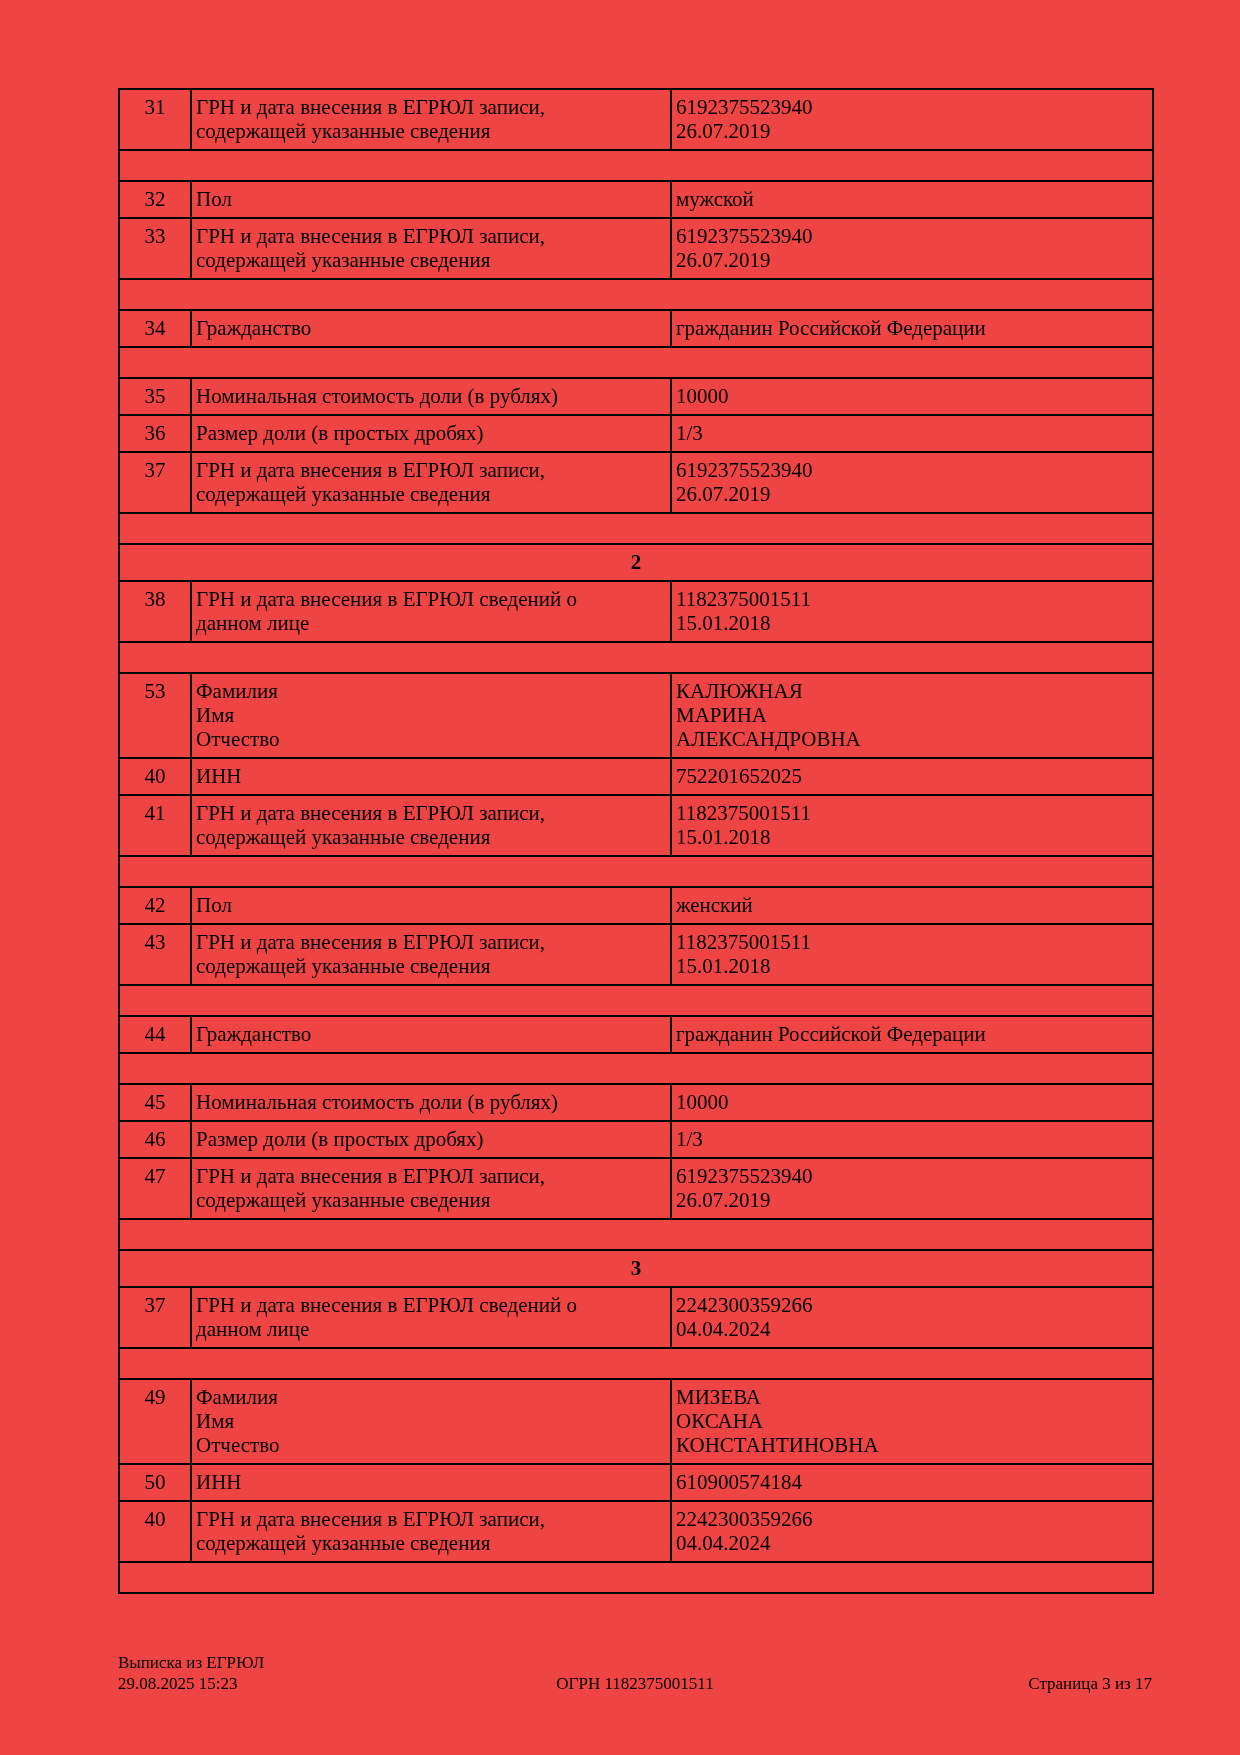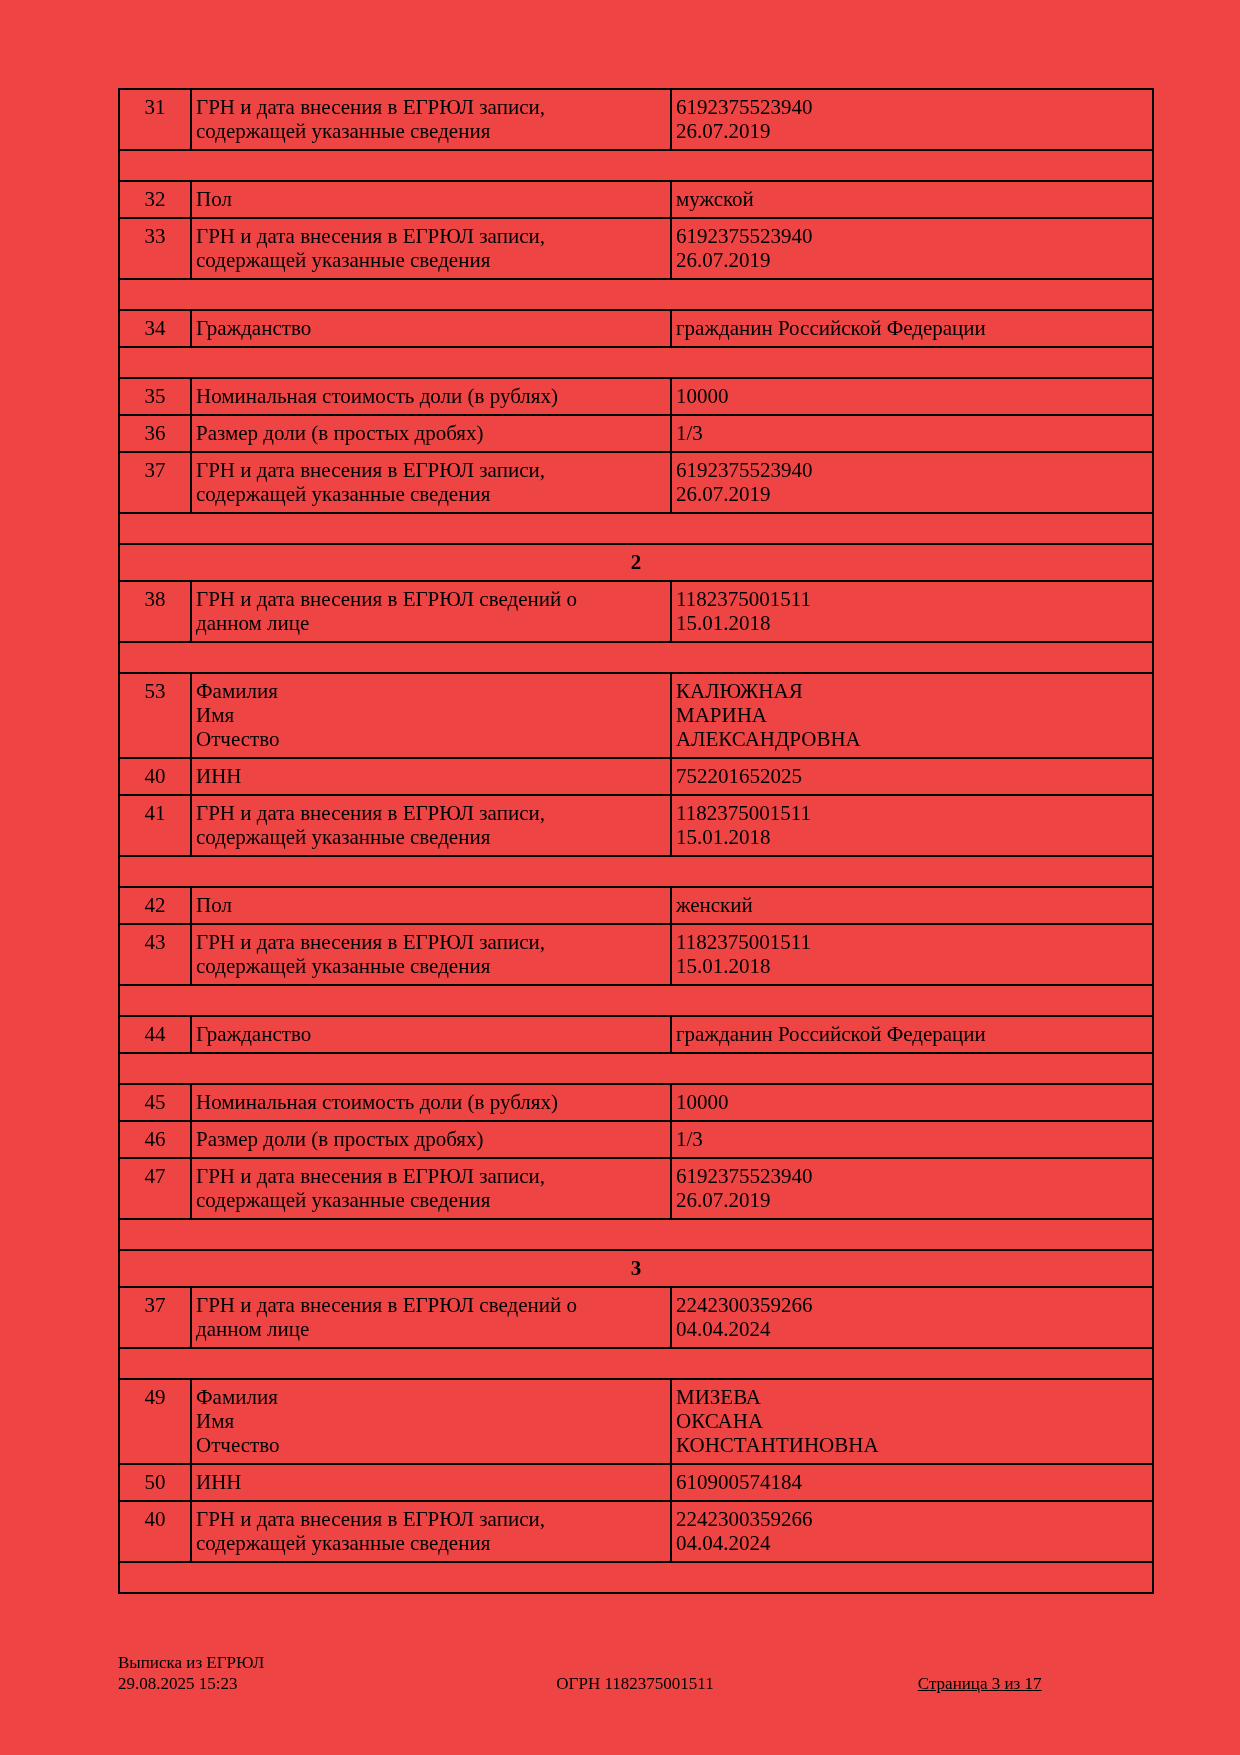--- a/index.html
+++ b/index.html
@@ -65,21 +65,21 @@
     left: 118px;
     top: 1652px;
     width: 1034px;
     display: flex;
     align-items: flex-end;
     font-size: 17px;
     line-height: 21px;
   }
   .footer .f-left   { flex: 1 1 0; text-align: left; }
   .footer .f-center { flex: 1 1 0; text-align: center; }
-  .footer .f-right  { flex: 1 1 0; text-align: center; text-decoration: underline; }
+  .footer .f-right  { flex: 1 1 0; text-align: right; }
 </style>
 </head>
 <body>
 
 <div class="page">
 
   <table class="egrul">
     <colgroup>
       <col class="c-num">
         <col class="c-name">

